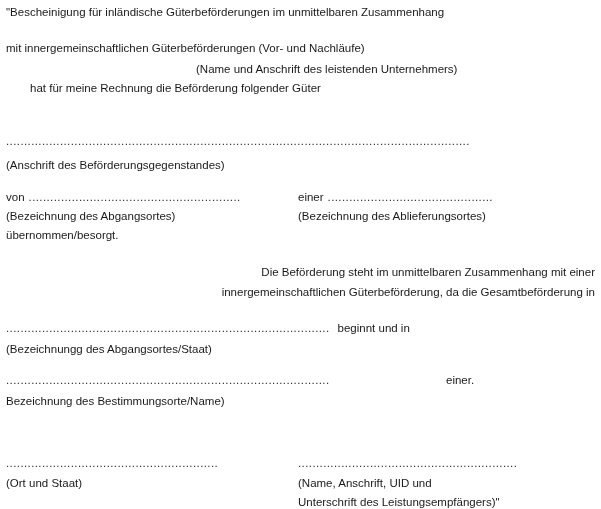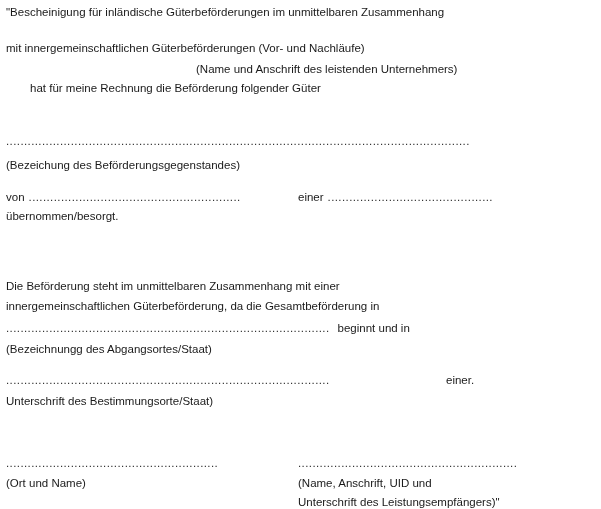--- a/index.html
+++ b/index.html
@@ -67,56 +67,60 @@
     <div class="line wrap" style="margin-top:20px;">mit innergemeinschaftlichen Güterbeförderungen (Vor- und Nachläufe)</div>
   </div>
 
   <div class="block" style="top:58px;">
     <div class="line center-ish" style="margin-top:3px;">(Name und Anschrift des leistenden Unternehmers)</div>
     <div class="line" style="margin-top:3px;padding-left:24px;">hat für meine Rechnung die Beförderung folgender Güter</div>
   </div>
 
   <div class="block" style="top:133px;">
     <div class="line dots">.................................................................................................................................</div>
-    <div class="line" style="margin-top:8px;">(Bezeichung des Beförderungsgegenstandes)</div>
+    <div class="line" style="margin-top:8px;">(Anschrift des Beförderungsgegenstandes)</div>
   </div>
 
   <div class="block" style="top:189px;">
     <div class="row line">
       <div class="col-left"><span>von</span><span class="dots pad-left-inline">...........................................................</span></div>
       <div class="col-right"><span>einer</span><span class="dots pad-left-inline">..............................................</span></div>
     </div>
+    <div class="row line" style="margin-top:3px;">
+      <div class="col-left">(Bezeichnung des Abgangsortes)</div>
+      <div class="col-right">(Bezeichnung des Ablieferungsortes)</div>
+    </div>
     <div class="line" style="margin-top:3px;">übernommen/besorgt.</div>
   </div>
 
-  <div class="block" style="top:278px;">
+  <div class="block" style="top:264px;text-align:right;">
     <div class="line">Die Beförderung steht im unmittelbaren Zusammenhang mit einer</div>
     <div class="line" style="margin-top:4px;">innergemeinschaftlichen Güterbeförderung, da die Gesamtbeförderung in</div>
   </div>
 
   <div class="block" style="top:320px;">
     <div class="line"><span class="dots">..........................................................................................</span><span class="pad-left-inline" style="padding-left:8px;">beginnt und in</span></div>
     <div class="line" style="margin-top:5px;">(Bezeichnungg des Abgangsortes/Staat)</div>
   </div>
 
   <div class="block" style="top:372px;">
     <div class="row line">
       <div style="flex:0 0 440px;" class="dots">..........................................................................................</div>
       <div style="flex:1 1 auto;">einer.</div>
     </div>
-    <div class="line" style="margin-top:5px;">Unterschrift des Bestimmungsorte/Staat)</div>
+    <div class="line" style="margin-top:5px;">Bezeichnung des Bestimmungsorte/Name)</div>
   </div>
 
   <div class="block" style="top:455px;">
     <div class="row line">
       <div class="col-left dots">...........................................................</div>
       <div class="col-right dots">.............................................................</div>
     </div>
     <div class="row line" style="margin-top:4px;">
-      <div class="col-left">(Ort und Name)</div>
+      <div class="col-left">(Ort und Staat)</div>
       <div class="col-right">(Name, Anschrift, UID und</div>
     </div>
     <div class="row line" style="margin-top:3px;">
       <div class="col-left"></div>
       <div class="col-right">Unterschrift des Leistungsempfängers)"</div>
     </div>
   </div>
 
 </div>
 

